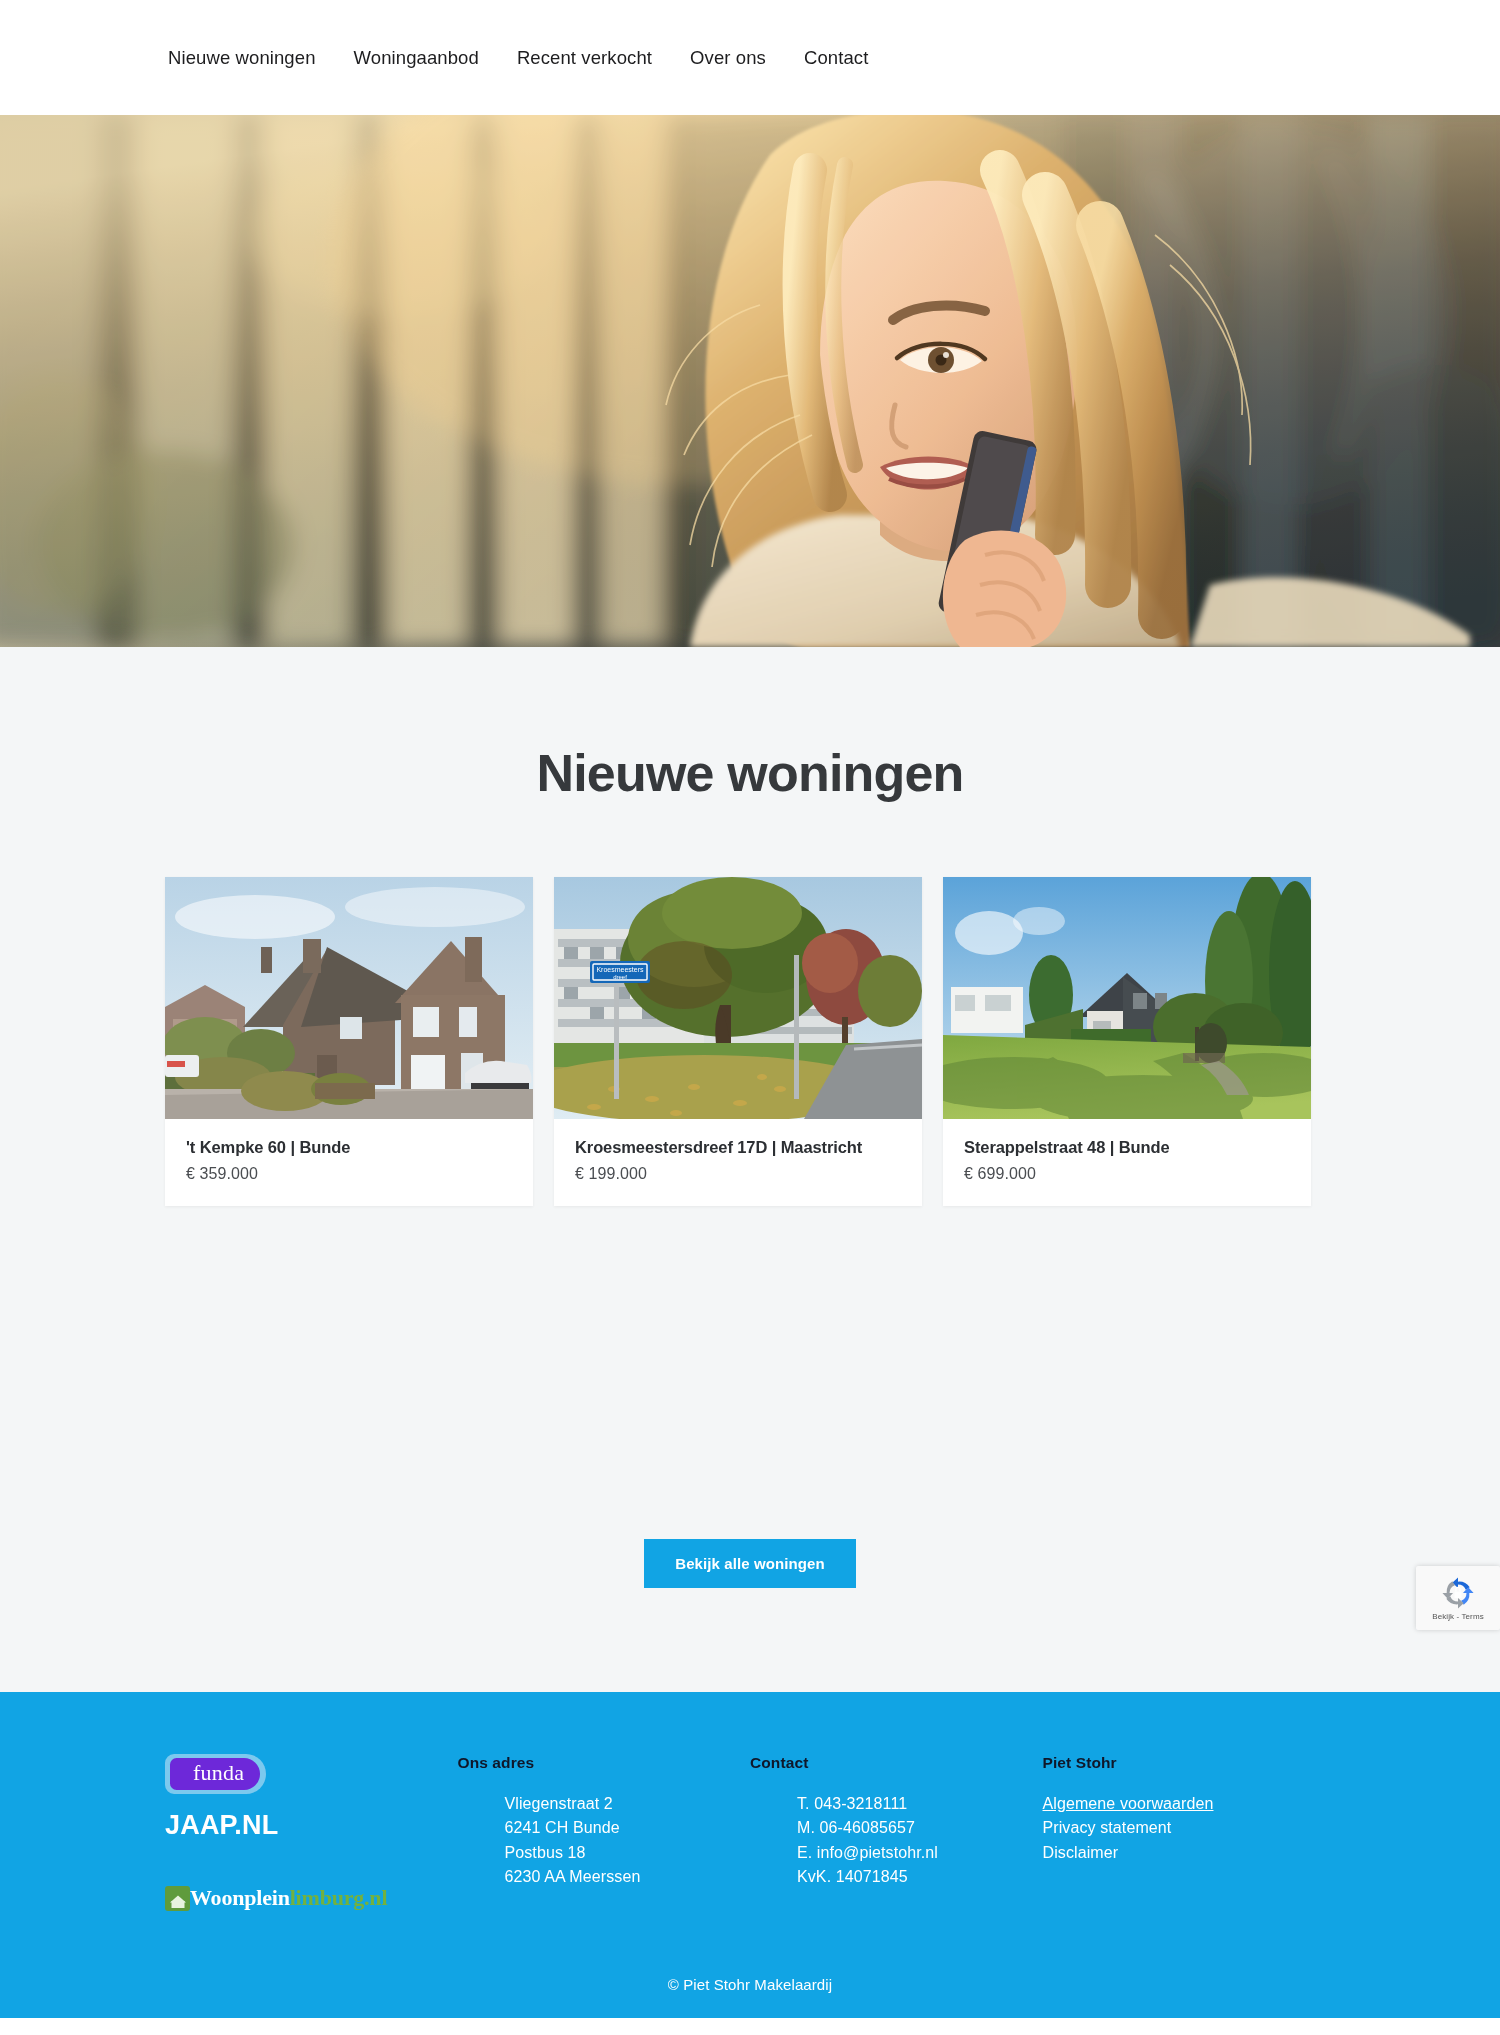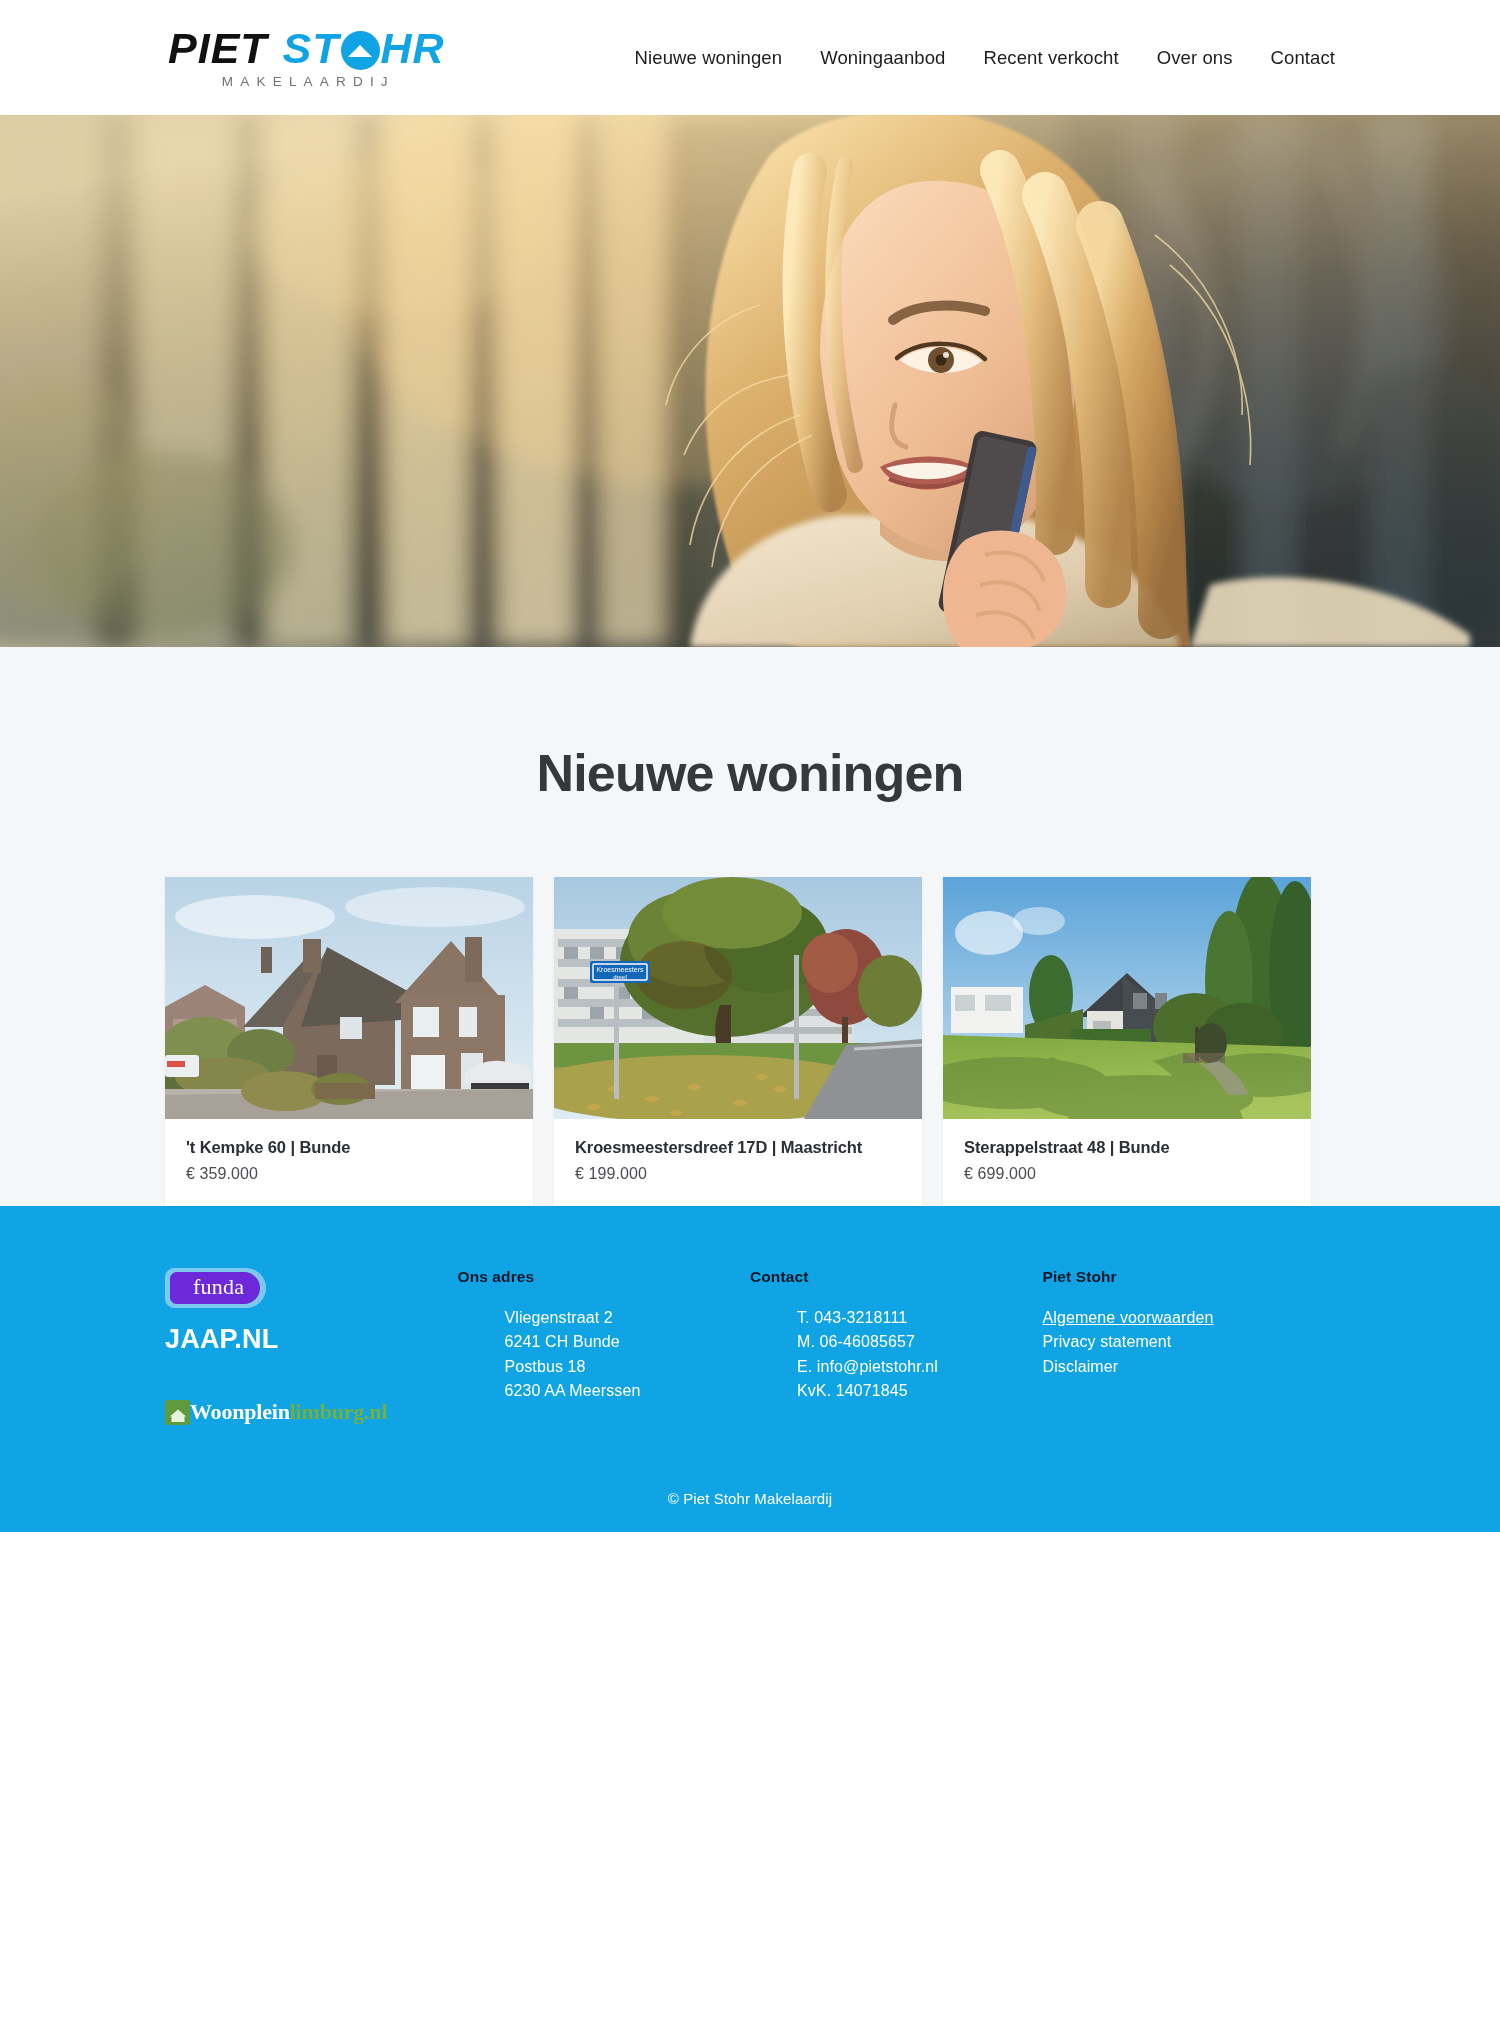--- a/index.html
+++ b/index.html
@@ -181,30 +181,20 @@
     width:100%; text-align:center; padding:13px 0 25px 0;
     font-size:15px; color:#fff; letter-spacing:0.1px;
   }
 </style>
 </head>
 <body>
 
 <header class="site-header">
   <div class="header-inner">
 
-    <a href="#" class="logo">
-      <div class="logo-top">
-        <span class="logo-piet">PIET</span>
-        <span class="logo-gap"></span>
-        <span class="logo-st">ST</span>
-        <span class="logo-o"></span>
-        <span class="logo-hr">HR</span>
-      </div>
-      <div class="logo-sub">MAKELAARDIJ</div>
-    </a>
 
     <nav class="main-nav">
       <a href="#" class="nav-link">Nieuwe woningen</a>
       <a href="#" class="nav-link">Woningaanbod</a>
       <a href="#" class="nav-link">Recent verkocht</a>
       <a href="#" class="nav-link">Over ons</a>
       <a href="#" class="nav-link">Contact</a>
     </nav>
 
   </div>
@@ -579,20 +569,23 @@
         </svg>
       </div>
       <div class="card-body">
         <div class="card-title">Sterappelstraat 48 | Bunde</div>
         <div class="card-price">€ 699.000</div>
       </div>
     </a>
 
   </div>
 
+  <div class="cta-wrap">
+    <a href="#" class="cta-button">Bekijk alle woningen</a>
+  </div>
 </section>
 
 <footer class="site-footer">
   <div class="footer-inner">
 
     <div class="footer-col-logos">
       <div class="funda-badge">
         <div class="funda-inner">funda</div>
       </div>
       <div class="jaap-logo">JAAP.NL</div>

